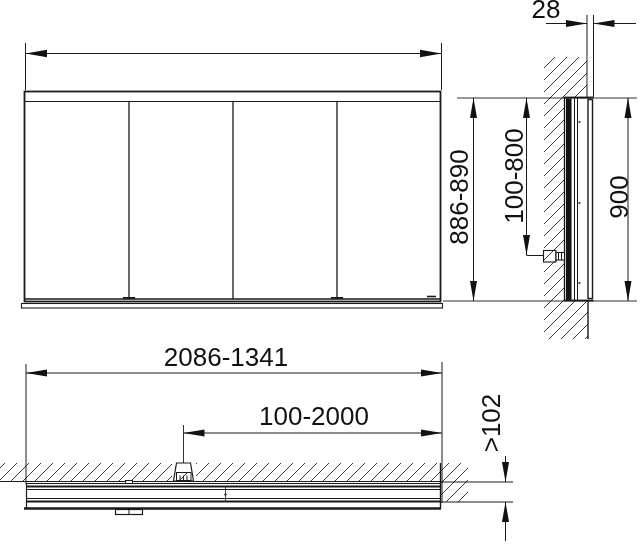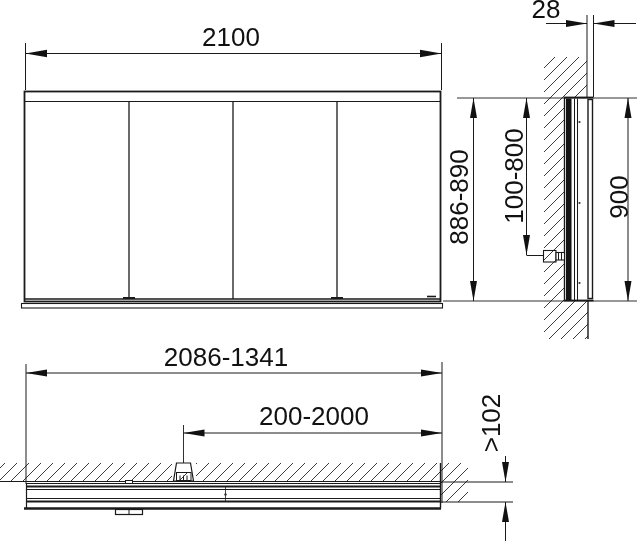--- a/index.html
+++ b/index.html
@@ -165,22 +165,21 @@
   <g stroke="#1a1a1a" stroke-width="1" fill="#111">
     <line x1="440" y1="482" x2="513" y2="482" fill="none"></line>
     <line x1="440" y1="502" x2="513" y2="502" fill="none"></line>
     <line x1="505.5" y1="456" x2="505.5" y2="482" fill="none"></line>
     <line x1="505.5" y1="502" x2="505.5" y2="541" fill="none"></line>
     <polygon points="505.5,482 502,462 509,462" stroke="none"></polygon>
     <polygon points="505.5,502 502,522 509,522" stroke="none"></polygon>
   </g>
 </svg>
 
-<span class="label" style="left:161px; top:24px;">2100</span>
 <span class="label" style="left:476px; top:-4px;">28</span>
 <span class="label v" style="left:389px; top:184px;">886-890</span>
 <span class="label v" style="left:444px; top:163px;">100-800</span>
 <span class="label v" style="left:549px; top:184px;">900</span>
 <span class="label" style="left:156px; top:344px;">2086-1341</span>
-<span class="label" style="left:244px; top:403px;">200-2000</span>
+<span class="label" style="left:244px; top:403px;">100-2000</span>
 <span class="label v" style="left:421px; top:410px;">&gt;102</span>
 
 </div>
 
 </body></html>

